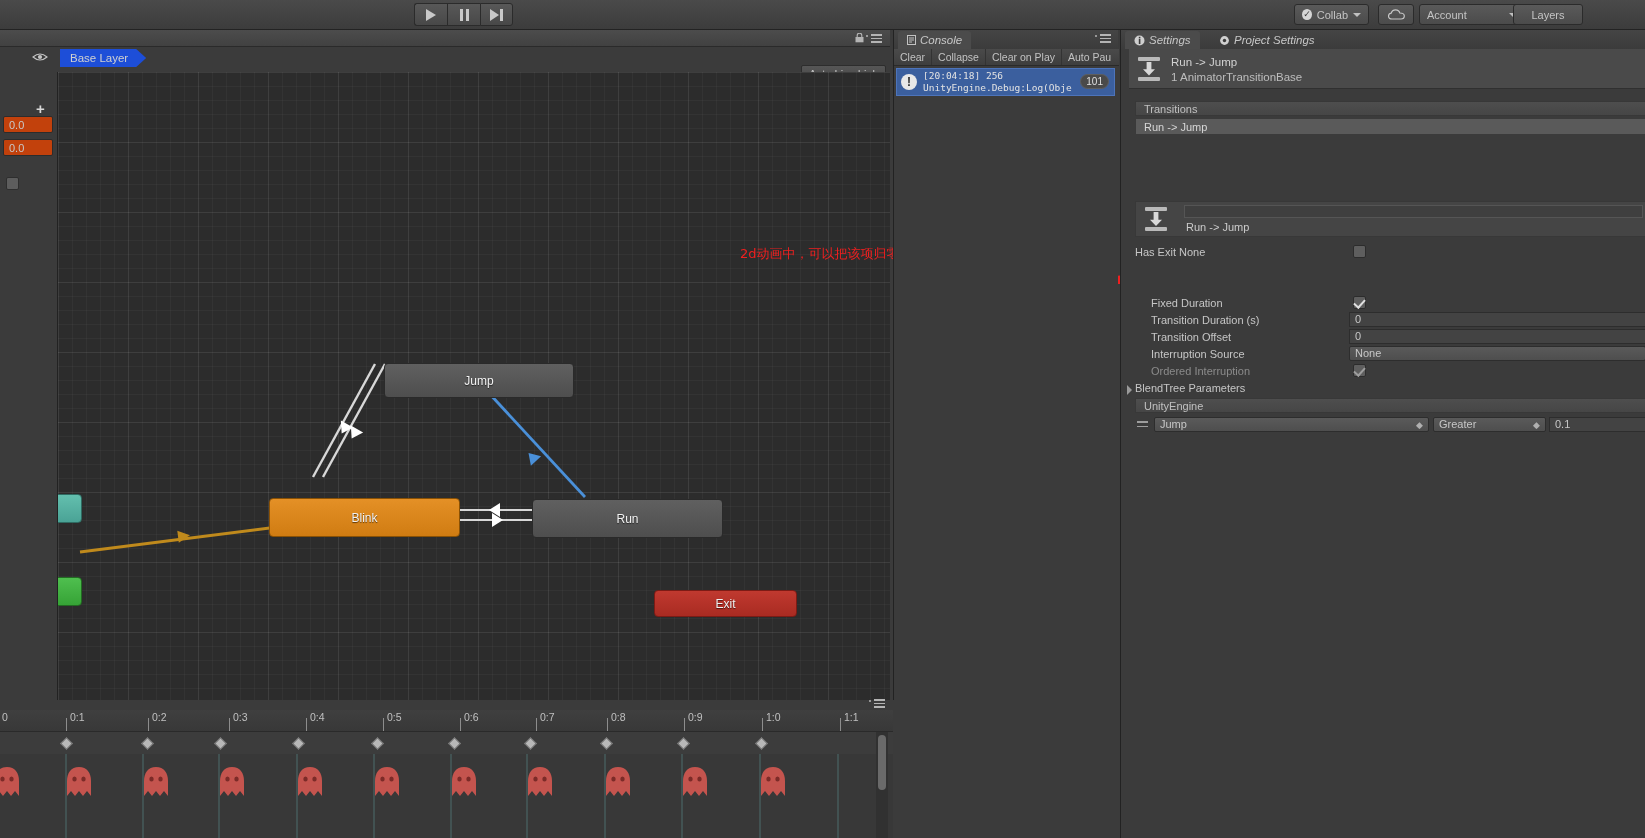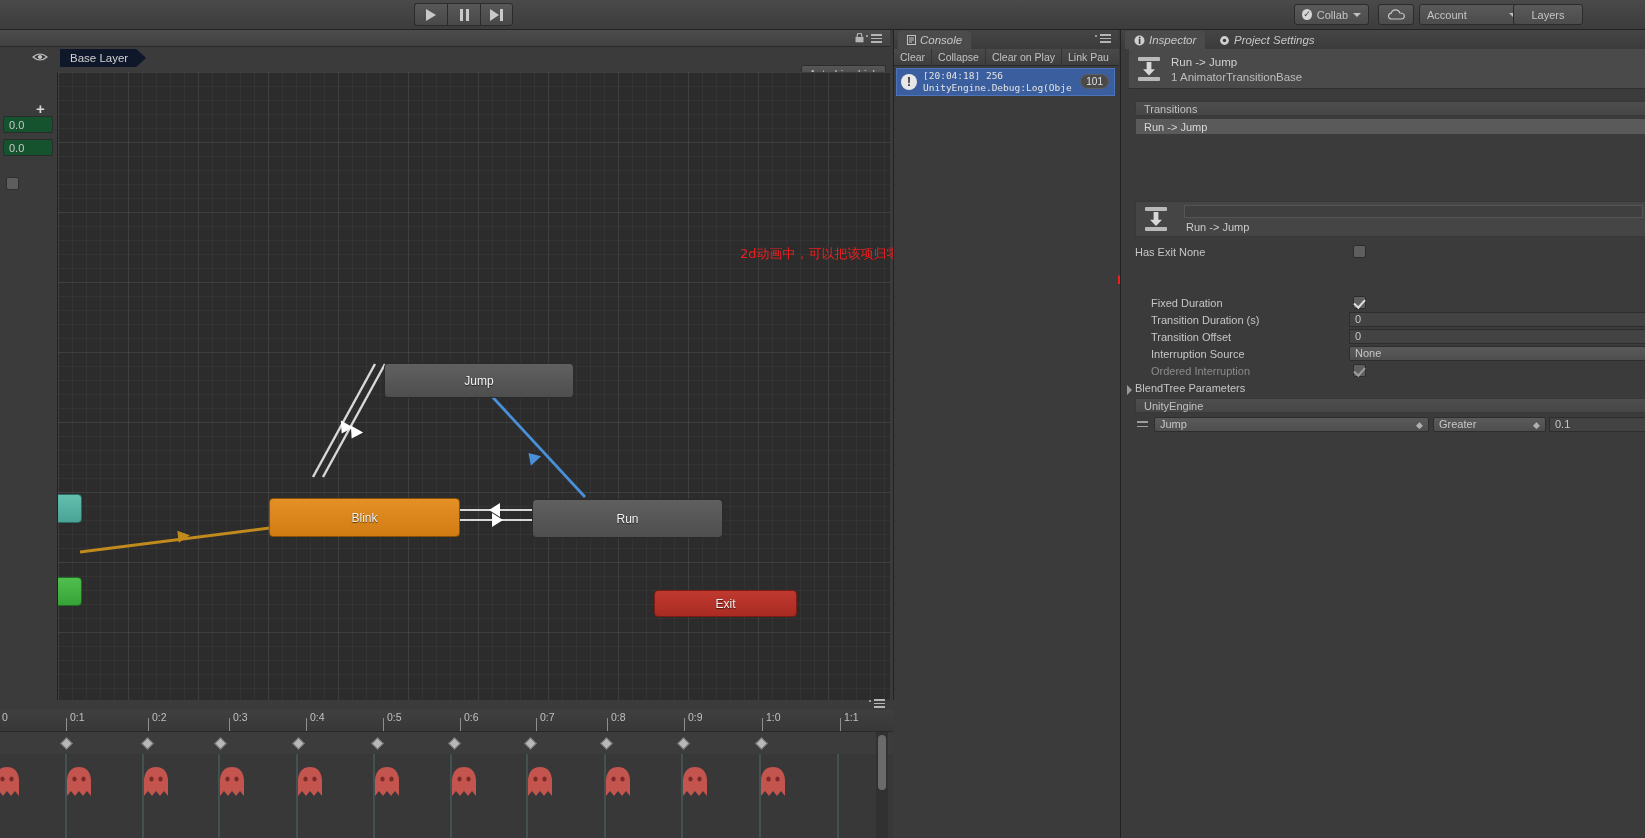--- a/index.html
+++ b/index.html
@@ -67,35 +67,35 @@
   .menu-icon i { display:block; width: 11px; height: 1.5px; background:#b4b4b4; margin-bottom:2px;}
   .menu-dot { position:absolute; left:-5px; top:1px; width:2px;height:2px;background:#b4b4b4;border-radius:50%;}
 
   .anim-subbar {
     position: absolute; left: 0; top: 17px; width: 890px; height: 25px;
     background: #3b3b3b;
   }
   .eye { position:absolute; left: 32px; top: 5px; }
   .baselayer {
     position: absolute; left: 60px; top: 2px; height: 18px; padding: 0 18px 0 10px;
-    background: #0f172a; color: #d0d0d0; font-size: 11.5px;
+    background: #1d4ed8; color: #d0d0d0; font-size: 11.5px;
     display:flex; align-items:center;
     clip-path: polygon(0 0, calc(100% - 10px) 0, 100% 50%, calc(100% - 10px) 100%, 0 100%);
   }
   .autolivelink {
     position: absolute; right: 4px; top: 18px; height: 18px; padding: 0 7px;
     background: linear-gradient(#565656,#474747); border: 1px solid #2d2d2d; border-radius: 2px;
     color: #c4c4c4; font-size: 11px; display:flex; align-items:center;
   }
   
   .layerpanel { position: absolute; left: 0; top: 42px; width: 56px; height: 628px; background:#3b3b3b;}
   .plusbtn { position: absolute; left: 36px; top: 28px; color:#d8d8d8; font-size: 15px; font-weight: bold;}
   .numfield {
     position: absolute; left: 3px; width: 50px; height: 17px;
-    background: #14532d; border: 1px solid #2c2c2c; border-radius: 2px;
+    background: #c2410c; border: 1px solid #2c2c2c; border-radius: 2px;
     color: #c8c8c8; font-size: 11px; display:flex; align-items:center; padding-left: 5px;
   }
   .smallchk {
     position: absolute; left: 6px; top: 105px; width: 13px; height: 13px;
     background: #5d5d5d; border: 1px solid #2e2e2e; border-radius: 2px;
   }
 
   
   .graph {
     position: absolute; left: 57px; top: 42px; width: 833px; height: 634px;
@@ -425,21 +425,21 @@
       <div class="ctbtn">
         <span>Clear</span>
         </div>
       <div class="ctbtn">
         <span>Collapse</span>
         </div>
       <div class="ctbtn">
         <span>Clear on Play</span>
         </div>
       <div class="ctbtn" style="border-right:none">
-        <span>Link Pau</span>
+        <span>Auto Pau</span>
         </div>
     </div>
 
     <div class="logrow">
       <div class="warn-ic">!</div>
       <div>
         <div class="logtext">[20:04:18] 256</div>
         <div class="logtext">UnityEngine.Debug:Log(Obje</div>
       </div>
       <div class="logcount">101</div>
@@ -447,21 +447,21 @@
   </div>
 
   <div class="inspector">
     <div class="tabrow">
       <div class="tab active" style="left:4px">
         <svg width="11" height="11" viewBox="0 0 11 11">
           <circle cx="5.5" cy="5.5" r="5" fill="#cfcfcf"></circle>
           <rect x="4.8" y="4" width="1.6" height="5" fill="#3b3b3b"></rect>
           <rect x="4.8" y="1.8" width="1.6" height="1.6" fill="#3b3b3b"></rect>
         </svg>
-        <span>Inspector</span>
+        <span>Settings</span>
       </div>
       <div class="tab" style="left:89px">
         <svg width="11" height="11" viewBox="0 0 11 11">
           <circle cx="5.5" cy="5.5" r="4.4" fill="#cfcfcf"></circle>
           <circle cx="5.5" cy="5.5" r="1.7" fill="#3b3b3b"></circle>
         </svg>
         <span>Project Settings</span>
       </div>
     </div>
 

